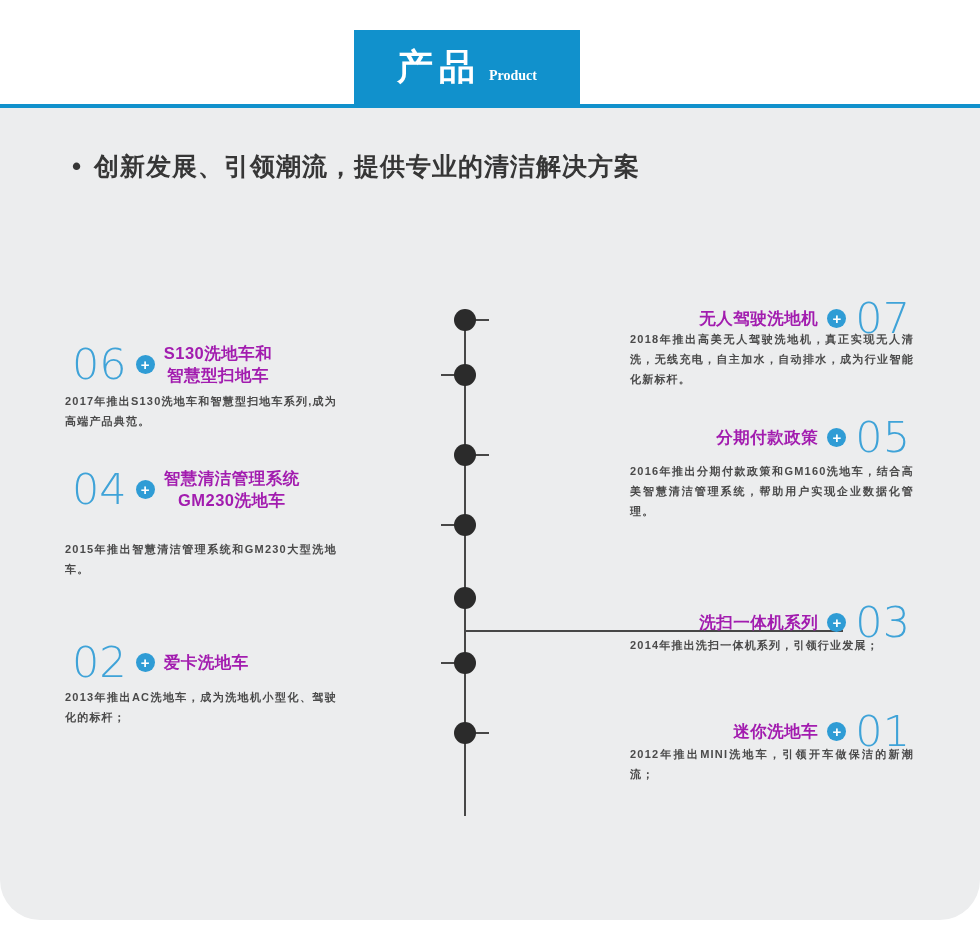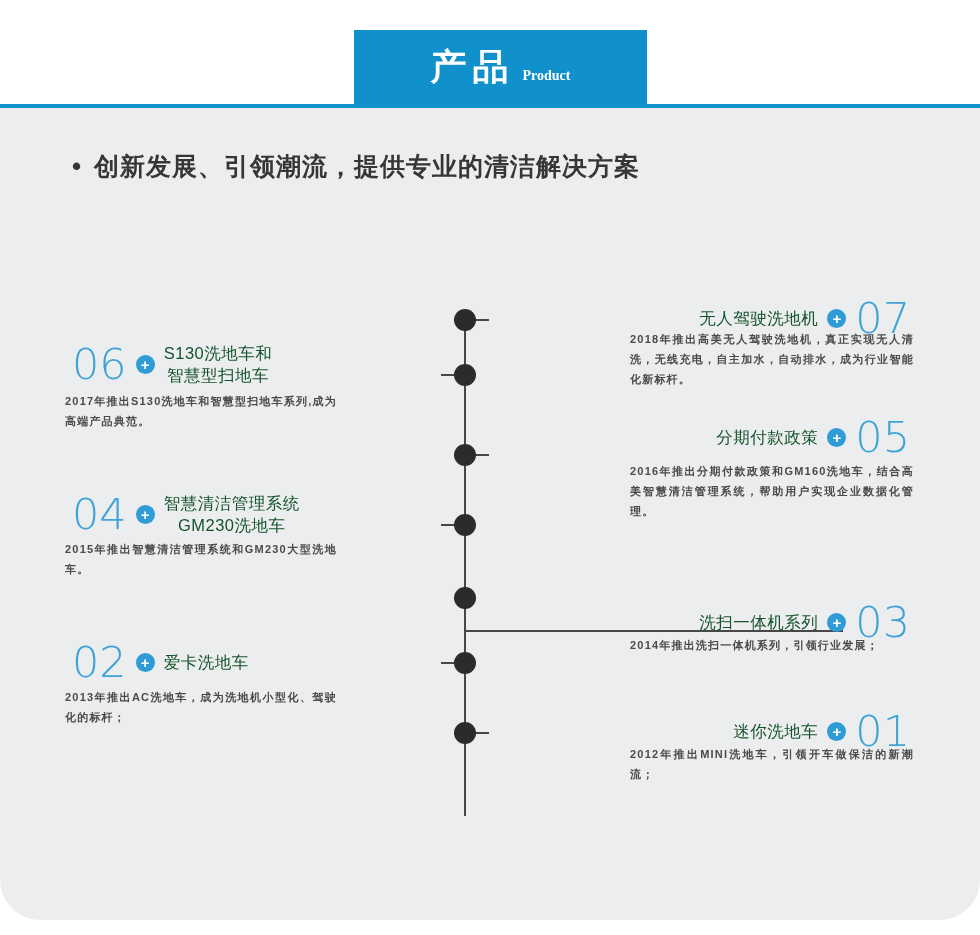--- a/index.html
+++ b/index.html
@@ -1,21 +1,21 @@
 <!DOCTYPE html>
 <html><head>
 <meta charset="utf-8">
 <style>
   * { margin:0; padding:0; box-sizing:border-box; }
   html,body { width:980px; height:935px; background:#ffffff;
     font-family:"Liberation Sans","DejaVu Sans",sans-serif; }
   .page { position:relative; width:980px; height:935px; background:#ffffff; overflow:hidden; }
 
   
-  .header-tab { position:absolute; left:354px; top:30px; width:293px; height:74px;
+  .header-tab { position:absolute; left:354px; top:30px; width:226px; height:74px;
     background:#1191cc; display:flex; align-items:center; justify-content:center; z-index:3; }
   .header-cn { color:#ffffff; font-size:36px; font-weight:bold; letter-spacing:6px; }
   .header-en { color:#ffffff; font-size:14px; font-weight:bold; margin-left:8px; margin-top:18px;
     font-family:"Liberation Serif","DejaVu Serif",serif; }
   .header-line { position:absolute; left:0; top:104px; width:980px; height:4px; background:#1191cc; z-index:2; }
 
   
   .panel { position:absolute; left:0; top:108px; width:980px; height:812px;
     background:#ecedee; border-radius:0 0 40px 40px; z-index:1; }
 
@@ -35,25 +35,25 @@
   .stub-r3 { left:465px; top:732px; width:24px; }
   .stub-l1 { left:441px; top:374px; width:24px; }
   .stub-l2 { left:441px; top:524px; width:24px; }
   .stub-l3 { left:441px; top:662px; width:24px; }
   .connector-03 { position:absolute; left:465px; top:630px; width:378px; height:2px; background:#474747; z-index:4; }
 
   
   .heading { position:absolute; display:flex; align-items:center; gap:9px; z-index:5; }
   .heading-right { right:70px; justify-content:flex-end; }
   .heading-left { left:72px; justify-content:flex-start; }
-  .h07 { top:297px; } .h06 { top:342px; } .h05 { top:416px; } .h04 { top:492px; }
+  .h07 { top:297px; } .h06 { top:342px; } .h05 { top:416px; } .h04 { top:467px; }
   .h03 { top:601px; } .h02 { top:641px; } .h01 { top:710px; }
   .number { font-size:43px; line-height:1; color:#3fa3d8; font-weight:300;
     font-family:"DejaVu Sans","Liberation Sans",sans-serif; }
-  .label { font-size:16.5px; font-weight:normal; color:#14532d; letter-spacing:0.5px; }
+  .label { font-size:16.5px; font-weight:bold; color:#a21caf; letter-spacing:0.5px; }
   .label-col { display:flex; flex-direction:column; align-items:center; }
   .label-col .label { line-height:1.35; }
   .plus-icon { width:19px; height:19px; border-radius:50%; background:#2f9cd5; color:#ffffff;
     font-size:15px; line-height:19px; text-align:center; font-weight:bold; display:inline-block; flex:0 0 19px; }
 
   
   .desc { position:absolute; z-index:5; font-size:11px; line-height:1.8; letter-spacing:1.2px;
     color:#4a4a4a; font-weight:600; text-align:justify; }
   .desc-right { left:630px; width:284px; }
   .desc-left { left:65px; width:272px; }

